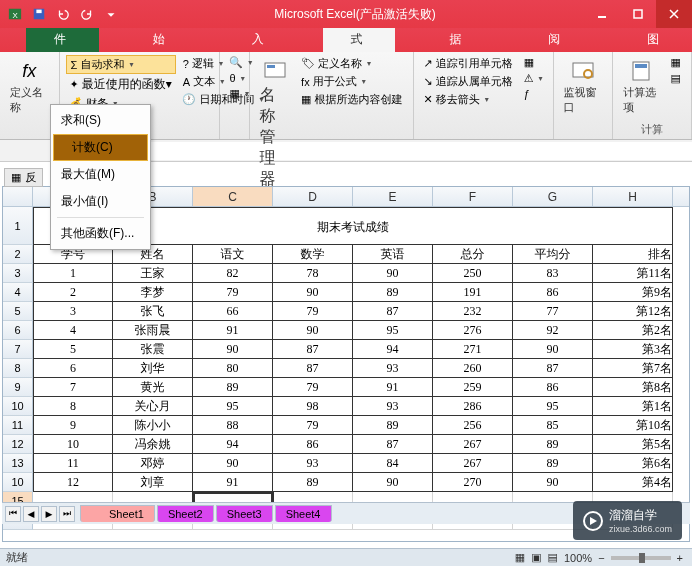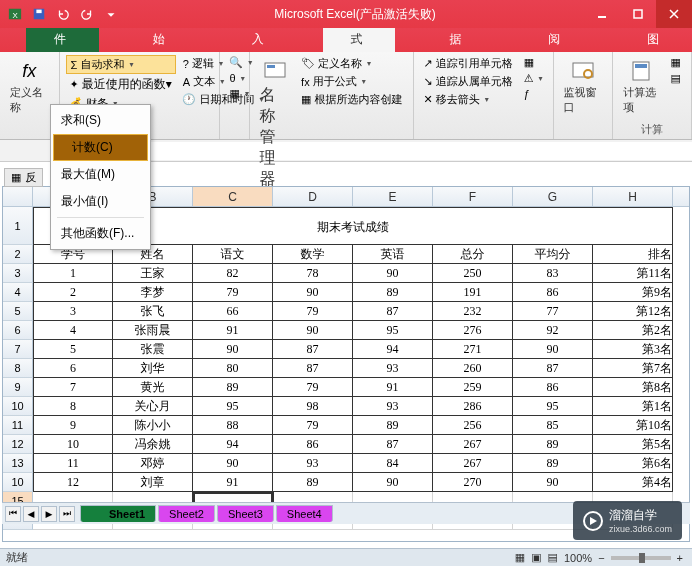--- a/index.html
+++ b/index.html
@@ -69,21 +69,21 @@
     .datarow .cell { border:1px solid #333; border-top:none; border-left:none; }
     .datarow .cell:first-child { border-left:1px solid #333; }
     .cell.rank { text-align:right; padding-left:4px; }
     .cell.active { outline:3px solid #333; outline-offset:-2px; background:#fff; }
 
     
     .sheet-tabs { position:absolute; left:2px; right:2px; bottom:18px; height:22px; background:#e6edf3; border-top:1px solid #b2c0ce; display:flex; align-items:center; }
     .nav-arrows { display:flex; padding:0 2px; }
     .nav-arrows .na { width:16px; height:16px; display:flex;align-items:center;justify-content:center; border:1px solid #b2c0ce; background:#f2f2f2; margin:0 1px; font-size:9px; }
     .stab { padding:2px 10px; background:#fff; border:1px solid #b2c0ce; border-bottom:none; margin-left:2px; font-size:11px; border-radius:0 0 3px 3px; }
-    .stab.active { background:#15803d; font-weight:bold;padding-left:28px; }
+    .stab.active { background:#fca5a5; font-weight:normal;padding-left:28px; }
     .stab.inactive { background:#d946ef; }
 
     
     .status-bar { position:absolute; bottom:0; left:0; right:0; height:18px; background:#dfe7ee; border-top:1px solid #b2c0ce; display:flex; align-items:center; padding:0 6px; font-size:11px; color:#333; }
     .status-bar .spacer { flex:1; }
     .status-bar .ctrl { margin:0 3px; display:flex;align-items:center; }
 
     
     .watermark { position:absolute; right:10px; bottom:26px; display:flex; align-items:center; gap:6px; color:#fff; background:rgba(44,56,68,.85); padding:6px 10px; border-radius:4px; font-size:12px; z-index:80; }
     .watermark .play { width:20px; height:20px; border:2px solid #fff; border-radius:50%; display:flex;align-items:center;justify-content:center; }

